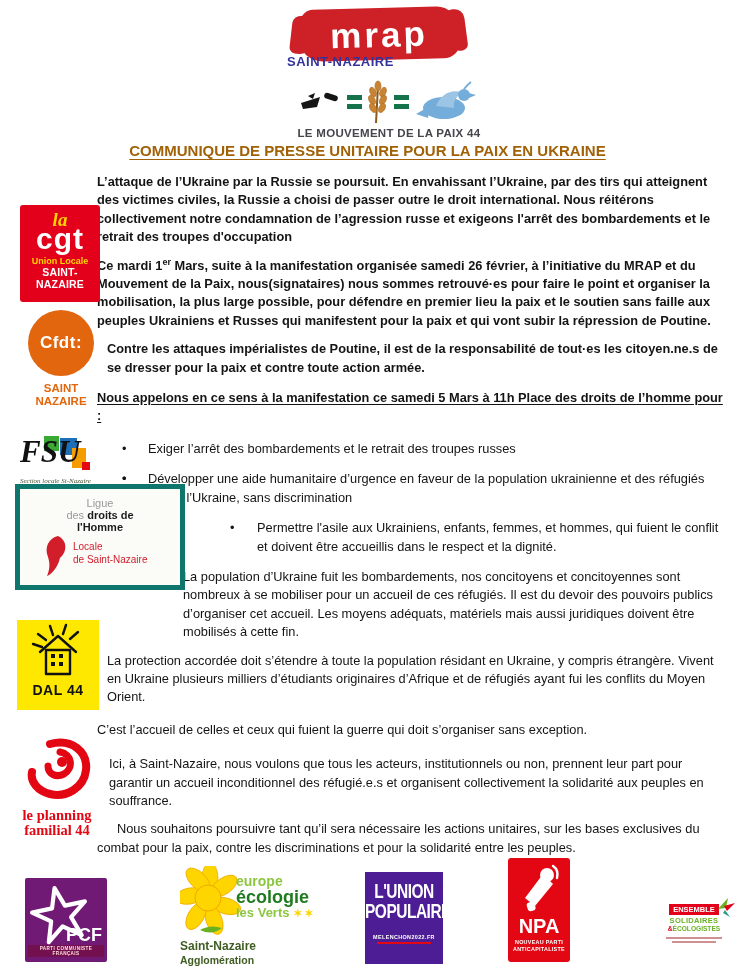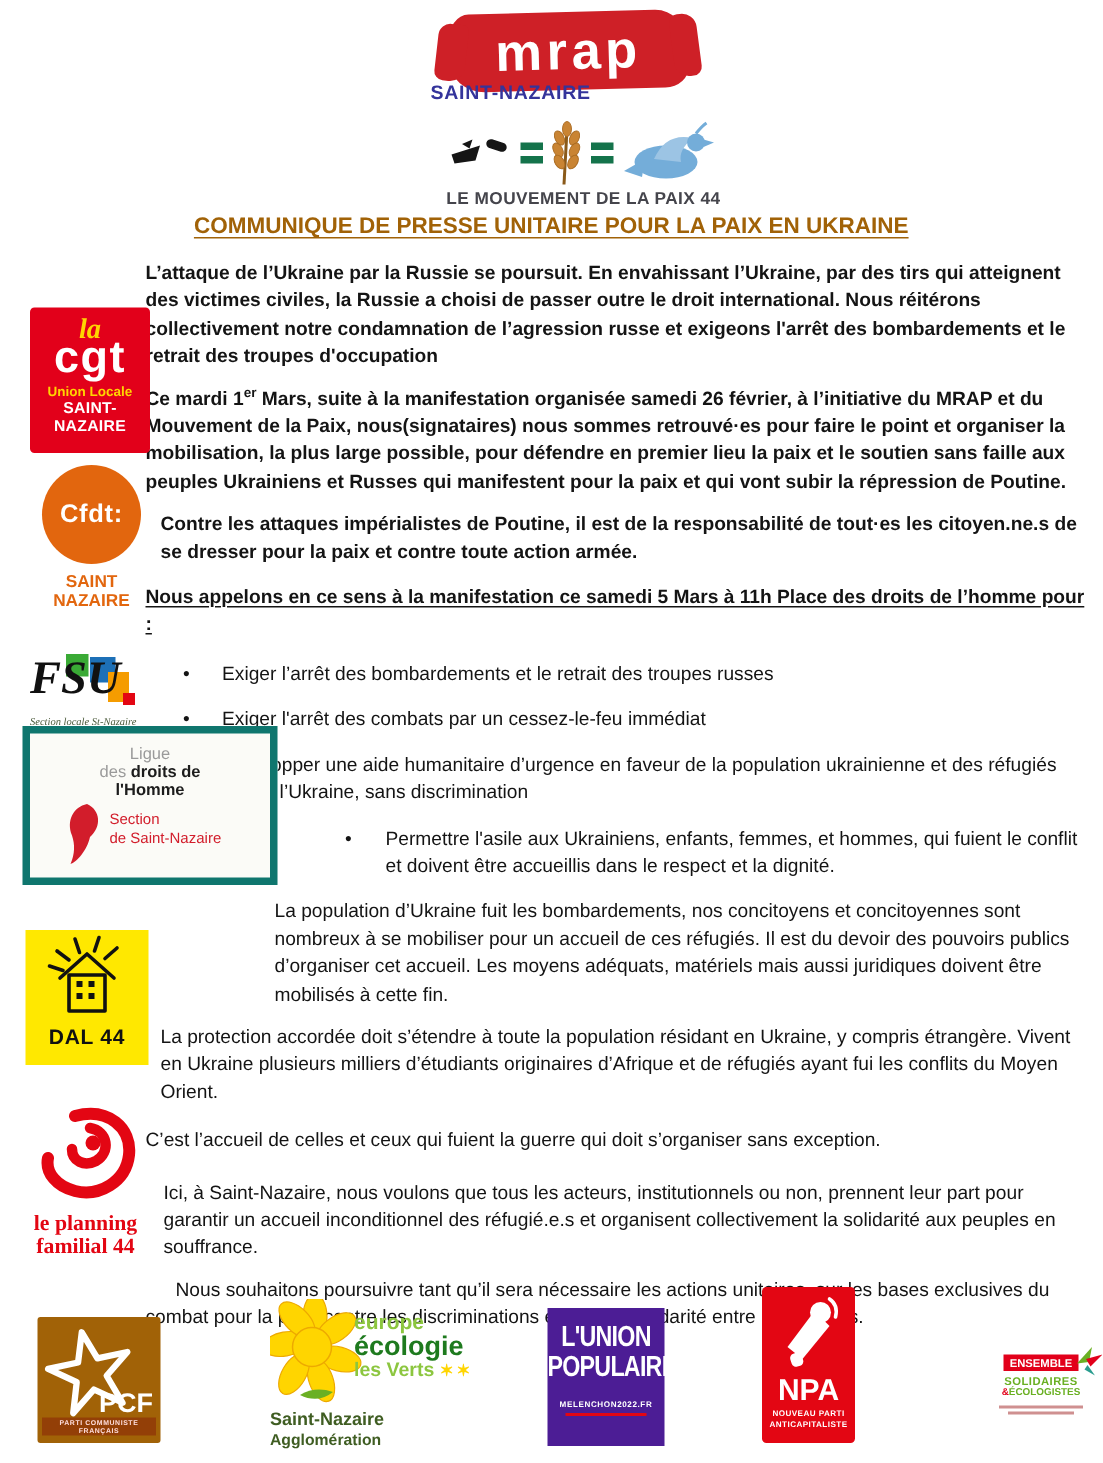--- a/index.html
+++ b/index.html
@@ -78,21 +78,21 @@
 
   .dal{position:absolute;left:17px;top:620px;width:82px;height:90px;background:#ffe800;
     text-align:center;}
   .dal-label{font-weight:bold;font-size:14px;color:#111;margin-top:-4px;letter-spacing:.5px;}
 
   .pf{position:absolute;left:6px;top:736px;width:102px;text-align:center;}
   .pf-text{color:#e30613;font-family:"Liberation Serif",serif;font-weight:bold;
     font-size:14.5px;line-height:1.05;margin-top:2px;}
 
   
-  .pcf{position:absolute;left:25px;top:878px;width:82px;height:84px;background:#a16207;
+  .pcf{position:absolute;left:25px;top:878px;width:82px;height:84px;background:#701a75;
     border-radius:2px;}
   .pcf-word{position:absolute;right:5px;bottom:16px;color:#fff;font-weight:bold;font-size:18px;}
   .pcf-sub{position:absolute;left:3px;right:3px;bottom:5px;background:rgba(120,0,10,.35);
     color:#ffdede;font-size:4.6px;font-weight:bold;letter-spacing:.4px;text-align:center;padding:1px 0;}
 
   .eelv{position:absolute;left:180px;top:866px;width:140px;}
   .eelv-top{display:flex;align-items:flex-start;}
   .eelv-words{margin-left:-6px;margin-top:8px;line-height:1;}
   .eelv-w1{color:#8cc63f;font-weight:bold;font-size:14px;}
   .eelv-w2{color:#1e7a1e;font-weight:bold;font-size:18px;}
@@ -183,21 +183,20 @@
     <p class="para b"><span>Ce mardi 1</span><sup>er</sup><span> Mars, suite à la manifestation organisée samedi 26 février, à l’initiative du MRAP et du Mouvement de la Paix, nous(signataires) nous sommes retrouvé·es pour faire le point et organiser la mobilisation, la plus large possible, pour défendre en premier lieu la paix et le soutien sans faille aux peuples Ukrainiens et Russes qui manifestent pour la paix et qui vont subir la répression de Poutine.</span></p>
     <p class="para b ml10">Contre les attaques impérialistes de Poutine, il est de la responsabilité de tout·es les citoyen.ne.s de se dresser pour la paix et contre toute action armée.</p>
     <p class="para callout">Nous appelons en ce sens à la manifestation ce samedi 5 Mars à 11h Place des droits de l’homme pour :</p>
 
     <div class="bullet-item">
       <span class="bullet-dot">•</span>
       <span>Exiger l’arrêt des bombardements et le retrait des troupes russes</span>
     </div>
     <div class="bullet-item">
       <span class="bullet-dot">•</span>
-      <span>Exiger l'arrêt des combats par un cessez-le-feu immédiat</span>
     </div>
     <div class="bullet-item">
       <span class="bullet-dot">•</span>
       <span>Développer une aide humanitaire d’urgence en faveur de la population ukrainienne et des réfugiés fuyant l’Ukraine, sans discrimination</span>
     </div>
     <div class="bullet-item sub-item">
       <span class="bullet-dot">•</span>
       <span>Permettre l'asile aux Ukrainiens, enfants, femmes, et hommes, qui fuient le conflit et doivent être accueillis dans le respect et la dignité.</span>
     </div>
 
@@ -238,21 +237,21 @@
 
   <div class="ldh">
     <div class="ldh-l1">Ligue</div>
     <div class="ldh-l2"><span>des </span><b>droits de</b></div>
     <div class="ldh-l3">l'Homme</div>
     <div class="ldh-bottom">
       <svg width="26" height="42" viewBox="0 0 26 42">
         <path d="M16 1 C25 5 26 16 18 23 C16 32 9 40 5 41 C8 34 8 28 6 22 C2 12 7 3 16 1 Z" fill="#d21d2b"></path>
       </svg>
       <div class="ldh-sect">
-        <div>Section</div>
+        <div>Locale</div>
         <div>de Saint-Nazaire</div>
       </div>
     </div>
   </div>
 
   <div class="dal">
     <svg width="64" height="62" viewBox="0 0 64 62">
       <g stroke="#111" stroke-width="2.4" fill="none" stroke-linecap="round" stroke-linejoin="round">
         <line x1="12" y1="14" x2="20" y2="20"></line>
           <line x1="24" y1="6" x2="27" y2="15"></line>

